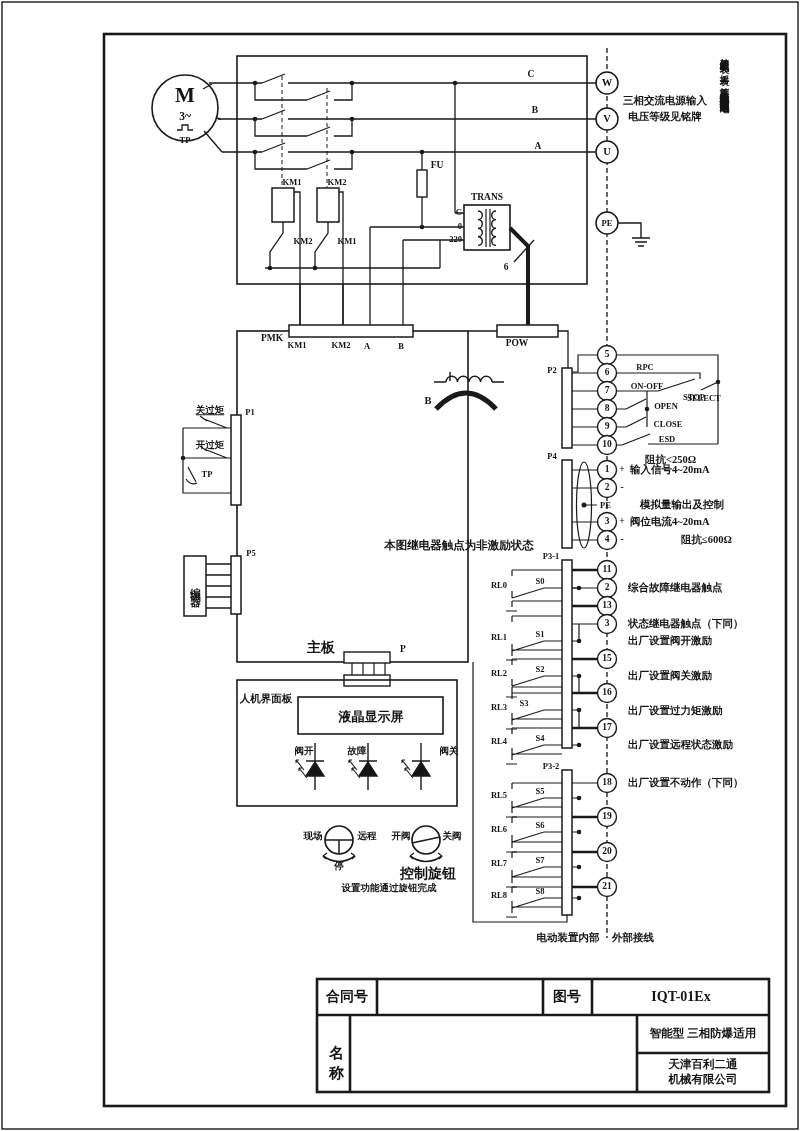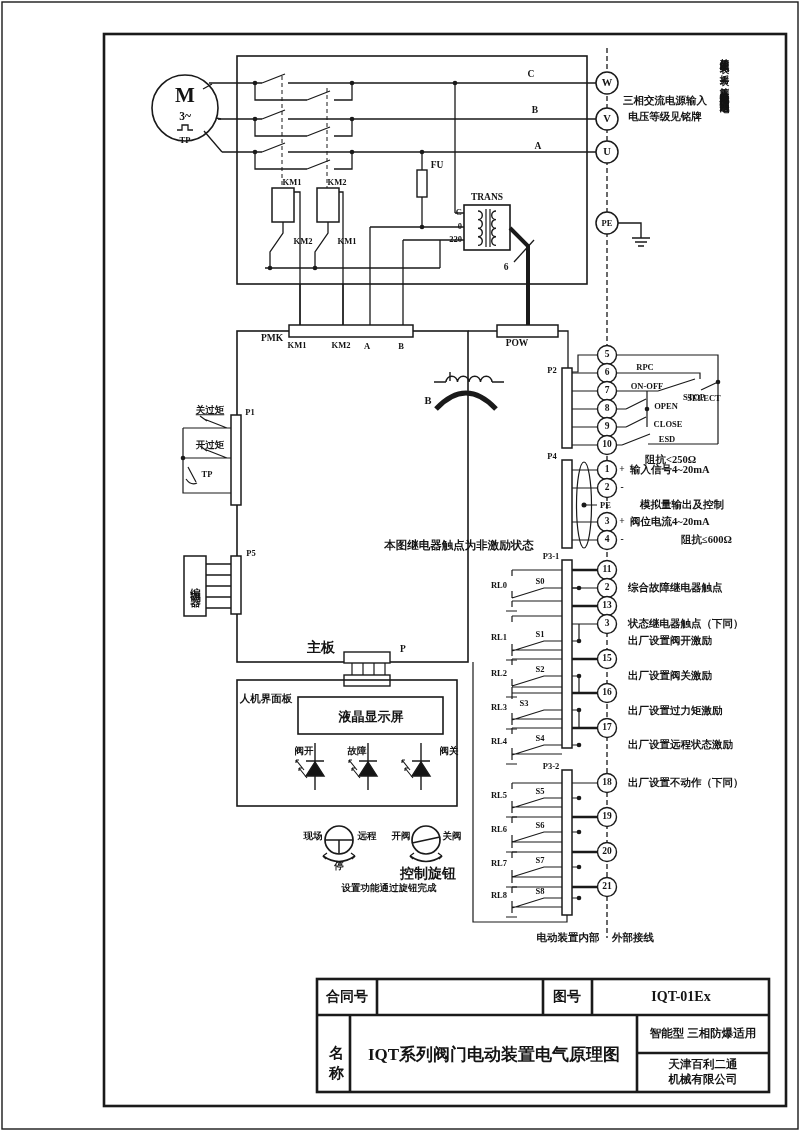--- a/index.html
+++ b/index.html
@@ -397,18 +397,17 @@
 <div class="lbl s8" style="left:540px;top:825px;">S6</div>
 <div class="lbl s8" style="left:499px;top:863px;">RL7</div>
 <div class="lbl s8" style="left:540px;top:860px;">S7</div>
 <div class="lbl s8" style="left:499px;top:895px;">RL8</div>
 <div class="lbl s8" style="left:540px;top:891px;">S8</div>
 
 <div class="lbl s14" style="left:347px;top:997px;">合同号</div>
 <div class="lbl s14" style="left:567px;top:997px;">图号</div>
 <div class="lbl s14" style="left:681px;top:997px;">IQT-01Ex</div>
 <div class="namecell vert" style="left:336px;top:1053px;">名称</div>
-<div class="lbl s17" style="left:494px;top:1054px;">IQT系列阀门电动装置电气原理图</div>
 <div class="lbl s11" style="left:703px;top:1034px;">智能型  三相防爆适用</div>
 <div class="lbl s11" style="left:703px;top:1065px;">天津百利二通</div>
 <div class="lbl s11" style="left:703px;top:1080px;">机械有限公司</div>
 
 </div>
 
 </body></html>

